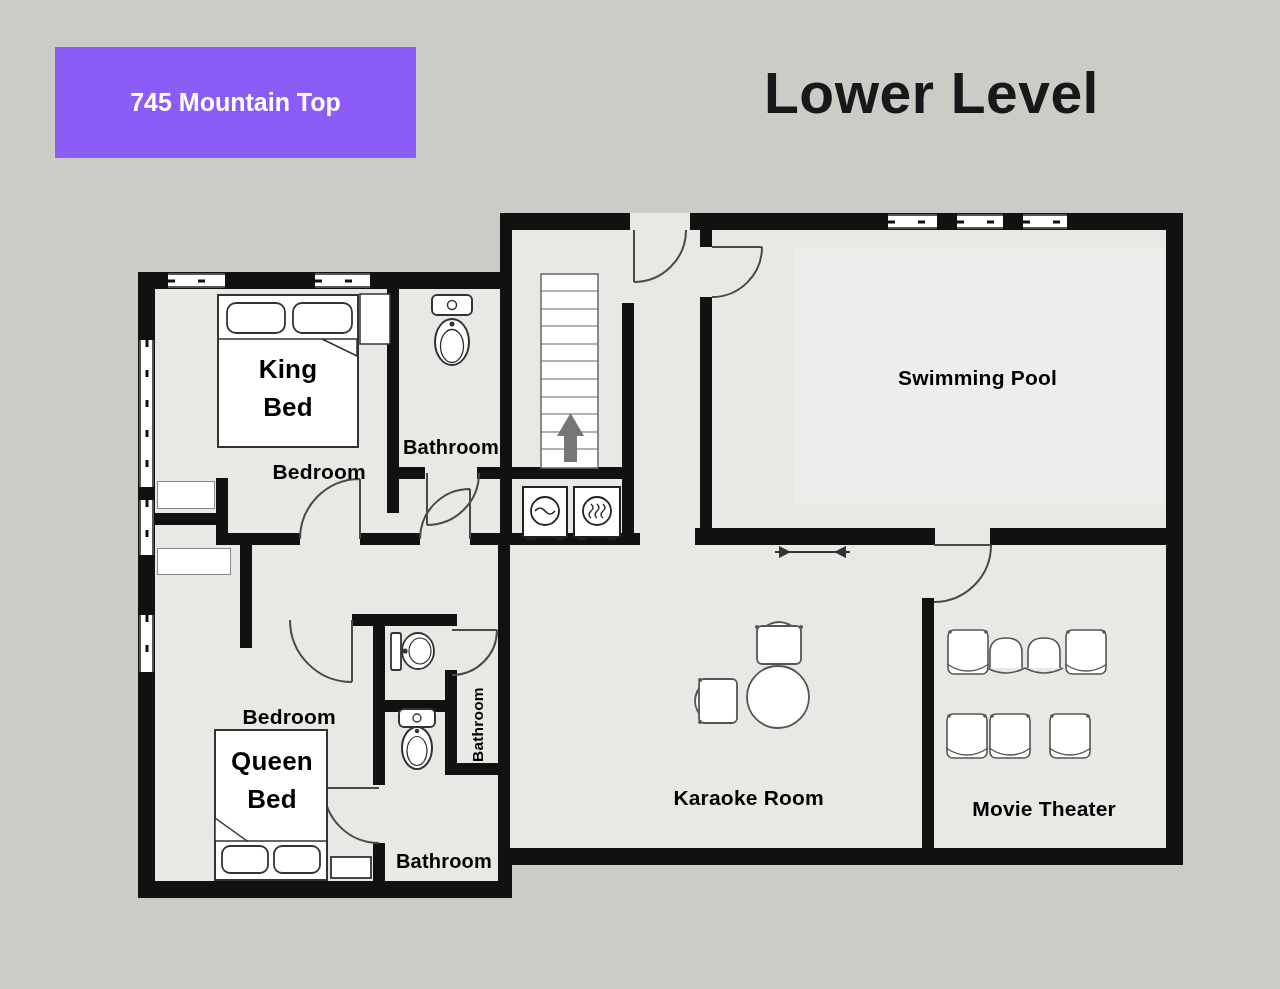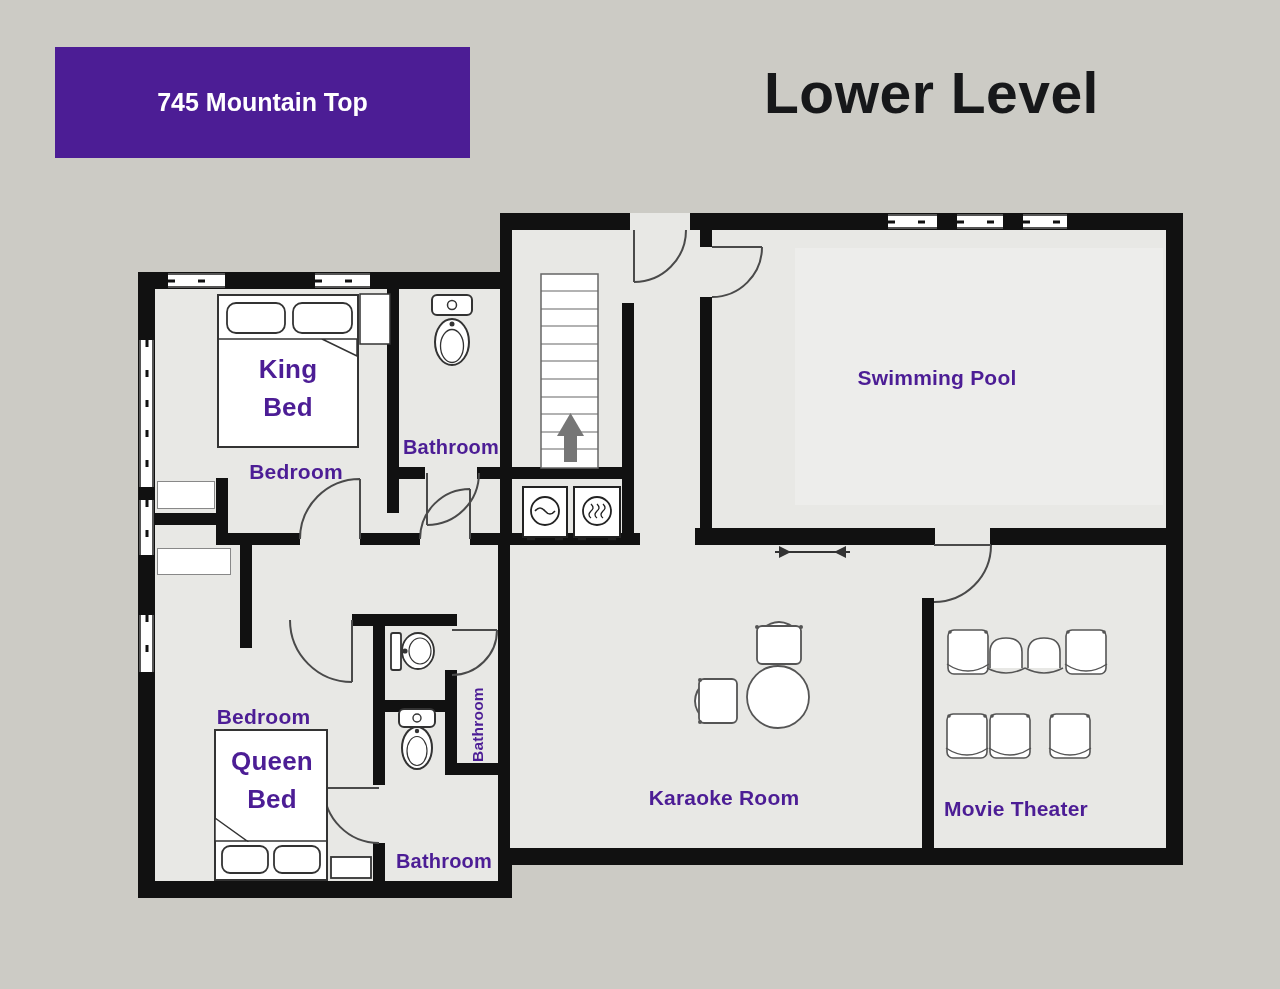--- a/index.html
+++ b/index.html
@@ -1,39 +1,39 @@
 <!DOCTYPE html>
 <html><head>
 <meta charset="utf-8">
 <style>
   html,body{margin:0;padding:0;background:#cccbc5;}
   .page{position:relative;width:1280px;height:989px;background:#cccbc5;overflow:hidden;
         font-family:"Liberation Sans",sans-serif;}
   .abs{position:absolute;}
   
-  .address-box{position:absolute;left:55px;top:47px;width:415px;height:111px;background:#4c1d95;
+  .address-box{position:absolute;left:55px;top:47px;width:361px;height:111px;background:#8b5cf6;
                color:#fff;text-align:center;font-weight:700;font-size:25px;line-height:37px;
                padding-top:0;display:flex;flex-direction:column;justify-content:center;}
   .title{position:absolute;left:764px;top:60px;width:420px;text-align:left;
          font-size:57px;font-weight:700;color:#17181a;letter-spacing:.5px;}
   
   .floor{position:absolute;background:#e8e8e5;}
   .pool-water{position:absolute;background:#ededeb;}
   .w{position:absolute;background:#111;}
   .win-h{position:absolute;background:#fff;border-top:2px solid #555;border-bottom:2px solid #555;box-sizing:border-box;}
   .win-h::after{content:"";position:absolute;left:0;right:0;top:50%;height:3px;transform:translateY(-50%);
         background:repeating-linear-gradient(90deg,#111 0 7px,transparent 7px 30px);}
   .win-v{position:absolute;background:#fff;border-left:2px solid #555;border-right:2px solid #555;box-sizing:border-box;}
   .win-v::after{content:"";position:absolute;top:0;bottom:0;left:50%;width:3px;transform:translateX(-50%);
         background:repeating-linear-gradient(180deg,#111 0 7px,transparent 7px 30px);}
   .shelf{position:absolute;background:#fff;border:1.5px solid #888;box-sizing:border-box;}
   .overlay{position:absolute;left:0;top:0;}
   
-  .lbl{position:absolute;color:#4c1d95;font-weight:700;text-align:center;letter-spacing:.2px;}
-  .room-lbl{font-size:21px;}
+  .lbl{position:absolute;color:#000000;font-weight:700;text-align:center;letter-spacing:.2px;}
+  .room-lbl{font-size:21px;text-align:right;}
   .bath-lbl{font-size:20px;}
   .bed-lbl{font-size:26px;font-weight:800;line-height:38px;}
   .v-lbl{font-size:15.5px;writing-mode:vertical-rl;transform:rotate(180deg);
          display:flex;align-items:center;justify-content:center;}
 </style>
 </head>
 <body>
 
 <div class="page">
 

